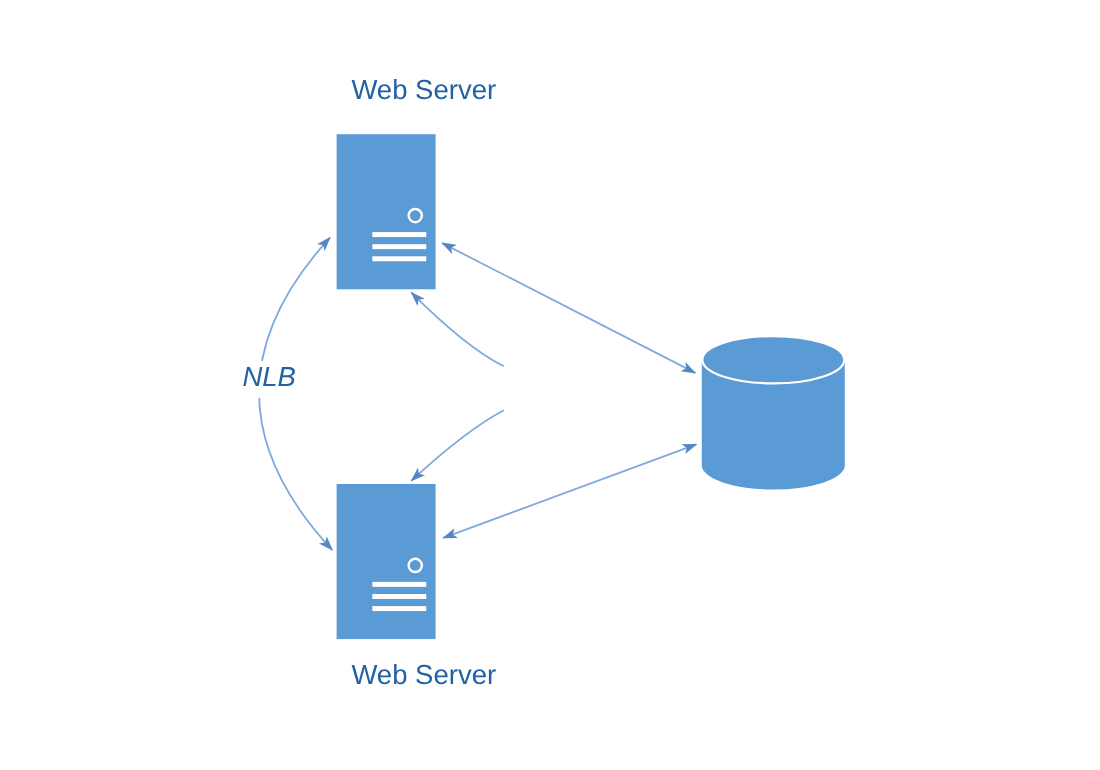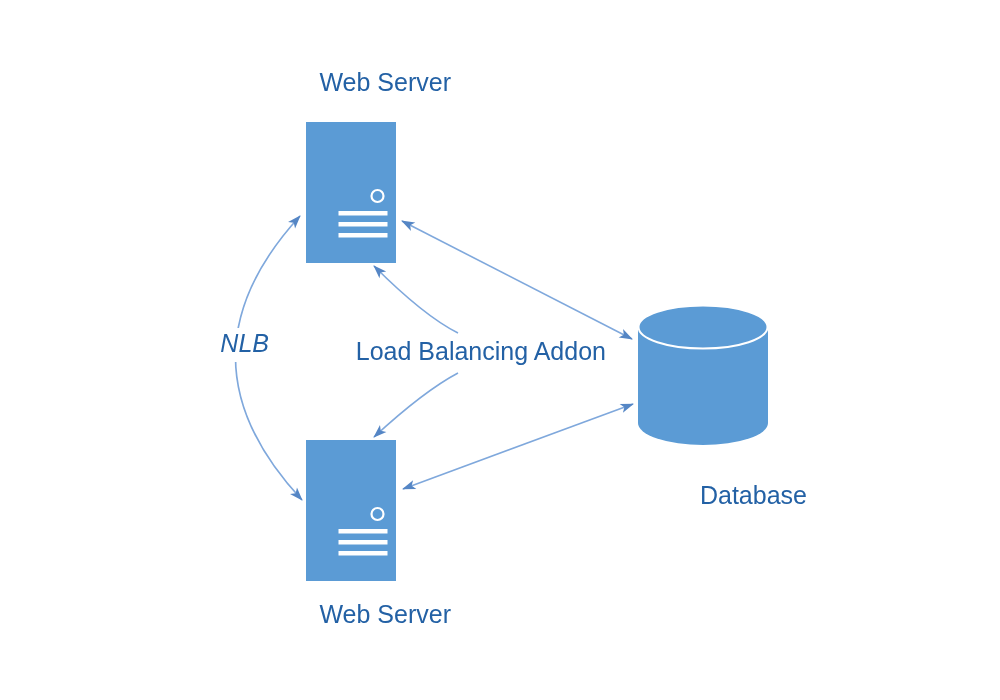--- a/index.html
+++ b/index.html
@@ -80,17 +80,15 @@
       <ellipse cx="65" cy="22" rx="64.5" ry="21.5" fill="var(--shape-fill)" stroke="var(--icon-detail)" stroke-width="2"></ellipse>
     </g>
   </svg>
 
   <div class="label label-web-server-top">Web Server</div>
 
   <div class="label label-web-server-bottom">Web Server</div>
 
   <div class="label label-nlb">NLB</div>
 
-  <div class="label label-lba">Load Balancing Addon</div>
 
-  <div class="label label-database">Database</div>
 
 </div>
 
 </body></html>

